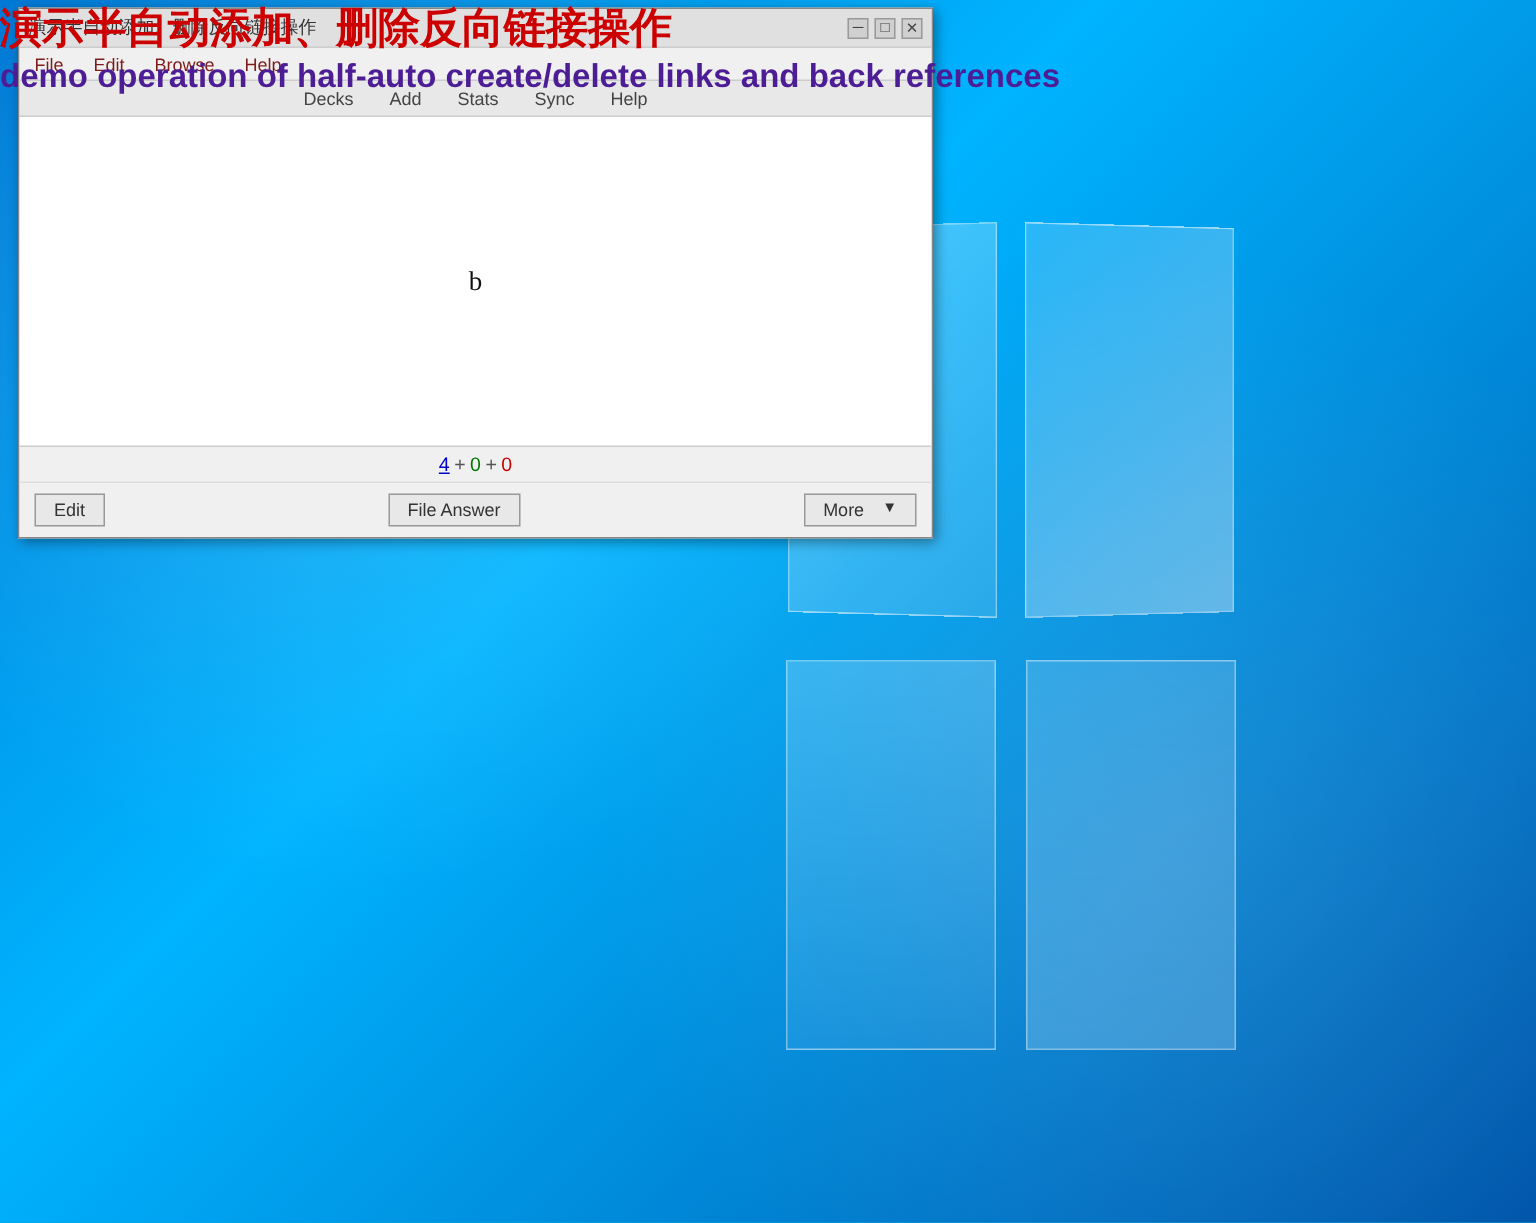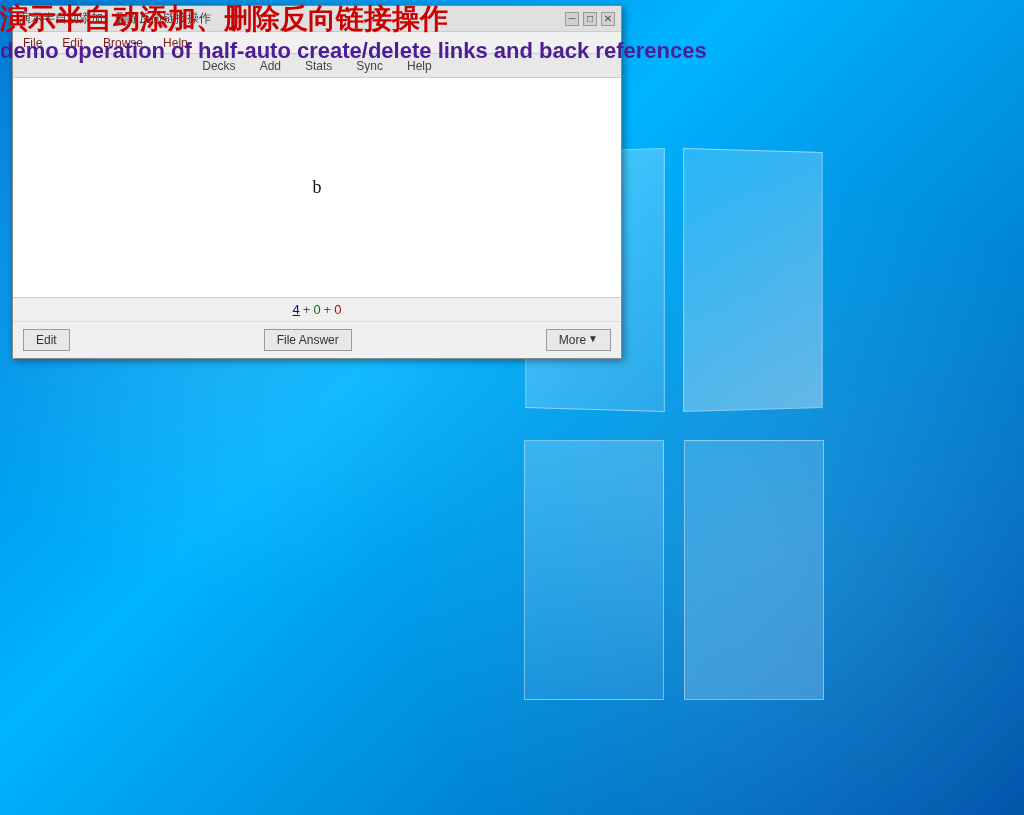--- a/index.html
+++ b/index.html
@@ -238,21 +238,21 @@
       border: 1px solid #999;
       padding: 3px 12px;
       font-size: 12px;
       cursor: pointer;
       color: #333;
     }
 
     .more-btn {
       display: flex;
       align-items: flex-start;
-      gap: 2px;
+      gap: 12px;
     }
 
     .dropdown-arrow {
       font-size: 10px;
     }
   </style>
 </head>
 <body>
 
 <div class="desktop">

